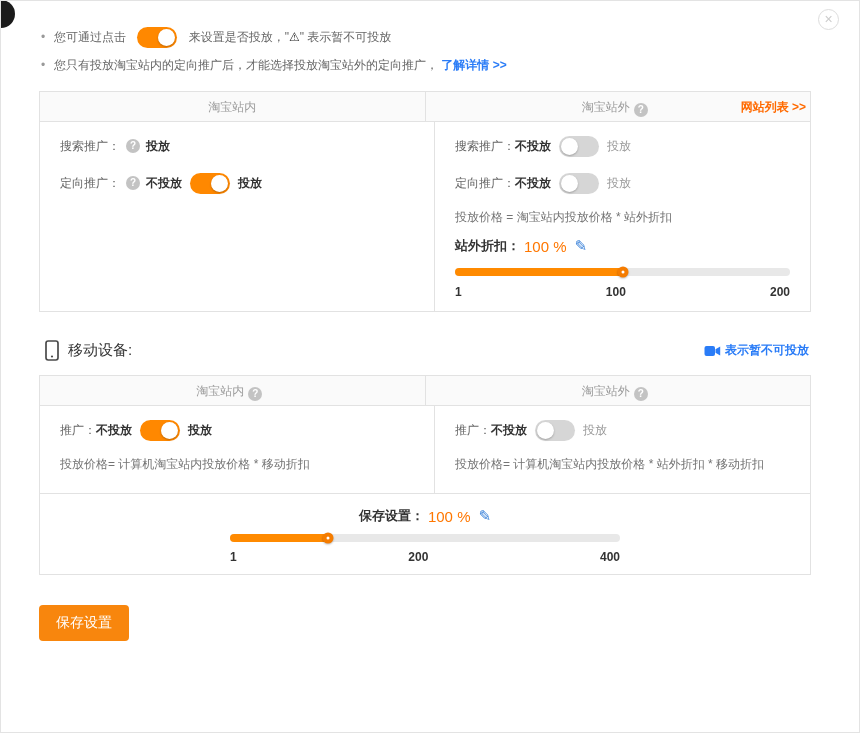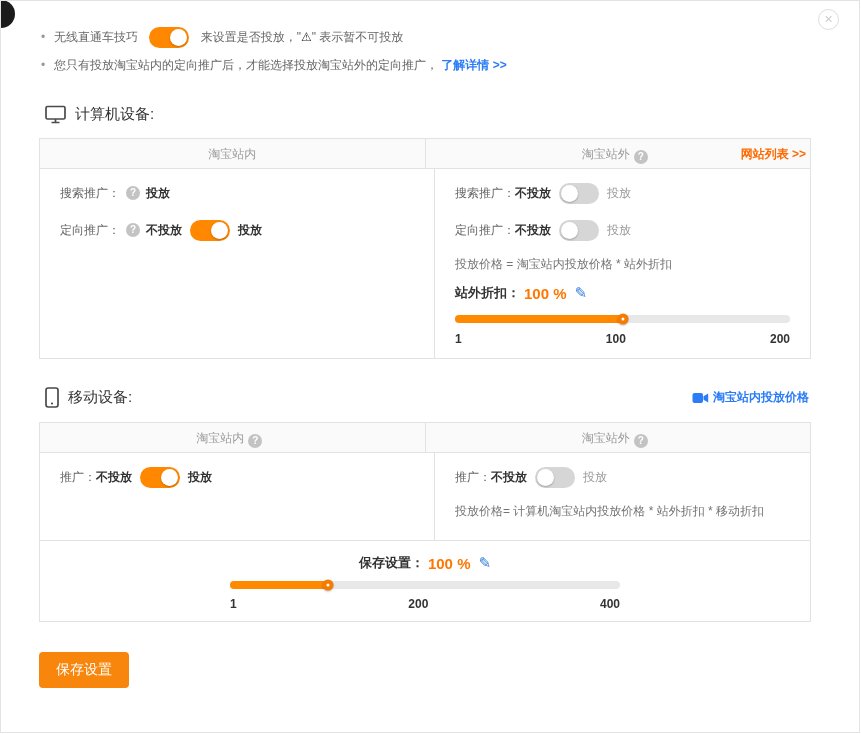--- a/index.html
+++ b/index.html
@@ -70,21 +70,21 @@
   .toggle.off { background: #d6d6d6; }
   .toggle .knob {
     position: absolute; top: 2px; width: 17px; height: 17px; border-radius: 50%;
     background: #fff; box-shadow: 0 1px 2px rgba(0,0,0,.25);
   }
   .toggle.on  .knob { right: 2px; }
   .toggle.off .knob { left: 2px; }
 
   .discount-line { display: flex; align-items: center; height: 24px; margin-bottom: 10px; }
   .discount-label { font-weight: bold; color: #333; font-size: 13px; }
-  .discount-value { color: #ff7700; font-weight: bold; font-size: 15px; margin: 0 8px 0 4px; }
+  .discount-value { color: #ff7700; font-weight: normal; font-size: 15px; margin: 0 8px 0 4px; }
   .edit-icon { color: #3b82d9; font-size: 15px; cursor: pointer; font-family: "DejaVu Sans", sans-serif; }
 
   .slider { position: relative; height: 8px; border-radius: 4px; background: #e8e8e8; margin-top: 10px; cursor: pointer; }
   .slider .fill { position: absolute; left: 0; top: 0; height: 8px; border-radius: 4px; background: #ff8a00; }
   .slider .handle {
     position: absolute; top: 50%; transform: translate(-50%,-50%);
     width: 11px; height: 11px; background: #fff; border: 4px solid #f57c00;
     border-radius: 50%; box-shadow: 0 1px 2px rgba(0,0,0,.25); cursor: grab;
   }
   .slider-labels {
@@ -109,39 +109,30 @@
 <body>
 
 <div class="dialog">
 
   <div class="corner-dot"></div>
   <div class="close-btn">×</div>
 
 
   <ul class="notes">
     <li>
-      <span>无线直通车技巧</span>
+      <span>您可通过点击</span>
       <span class="toggle on"><span class="knob"></span></span>
       <span>来设置是否投放，"</span><span class="warn">⚠</span><span>" 表示暂不可投放</span>
     </li>
     <li>
       <span>您只有投放淘宝站内的定向推广后，才能选择投放淘宝站外的定向推广，</span>
       <a class="link">了解详情 &gt;&gt;</a>
     </li>
   </ul>
 
-  <div class="section-head">
-    <span class="icon-svg">
-      <svg width="21" height="19" viewBox="0 0 21 19">
-          <rect x="1" y="1.5" width="19" height="12.5" rx="1.5" fill="none" stroke="#4a4a4a" stroke-width="1.7"></rect>
-          <path d="M6.5 17.5h8M10.5 14v3.5" stroke="#4a4a4a" stroke-width="1.7" fill="none"></path>
-        </svg>
-    </span>
-    <span>计算机设备:</span>
-  </div>
 
   <div class="table">
     <div class="thead">
       <div class="th">
         <span>淘宝站内</span>
       </div>
       <div class="th">
         <span>淘宝站外</span><span class="help">?</span>
         <a class="site-list link">网站列表 &gt;&gt;</a>
       </div>
@@ -208,21 +199,21 @@
     </span>
     <span>移动设备:</span>
     <span class="spacer"></span>
     <a class="tips-link link">
       <span class="icon-svg">
         <svg width="17" height="12" viewBox="0 0 17 12">
             <rect x="0.5" y="1" width="10.5" height="10" rx="2" fill="#2a7cf7"></rect>
             <path d="M11.5 4.2 16.2 1.6v8.8L11.5 7.8z" fill="#2a7cf7"></path>
           </svg>
       </span>
-      <span>淘宝站内投放价格</span>
+      <span>表示暂不可投放</span>
     </a>
   </div>
 
   <div class="table">
     <div class="thead">
       <div class="th">
         <span>淘宝站内</span><span class="help">?</span>
       </div>
       <div class="th">
         <span>淘宝站外</span><span class="help">?</span>
@@ -231,20 +222,21 @@
     <div class="tbody">
       <div class="td">
         <div class="row">
           <span class="lbl">推广：</span>
           <span class="val">不投放</span>
           <span class="toggle on">
               <span class="knob"></span>
             </span>
           <span class="val">投放</span>
         </div>
+        <div class="formula">投放价格= 计算机淘宝站内投放价格 * 移动折扣</div>
       </div>
       <div class="td">
         <div class="row">
           <span class="lbl">推广：</span>
           <span class="val">不投放</span>
           <span class="toggle off">
               <span class="knob"></span>
             </span>
           <span class="val inactive">投放</span>
         </div>

